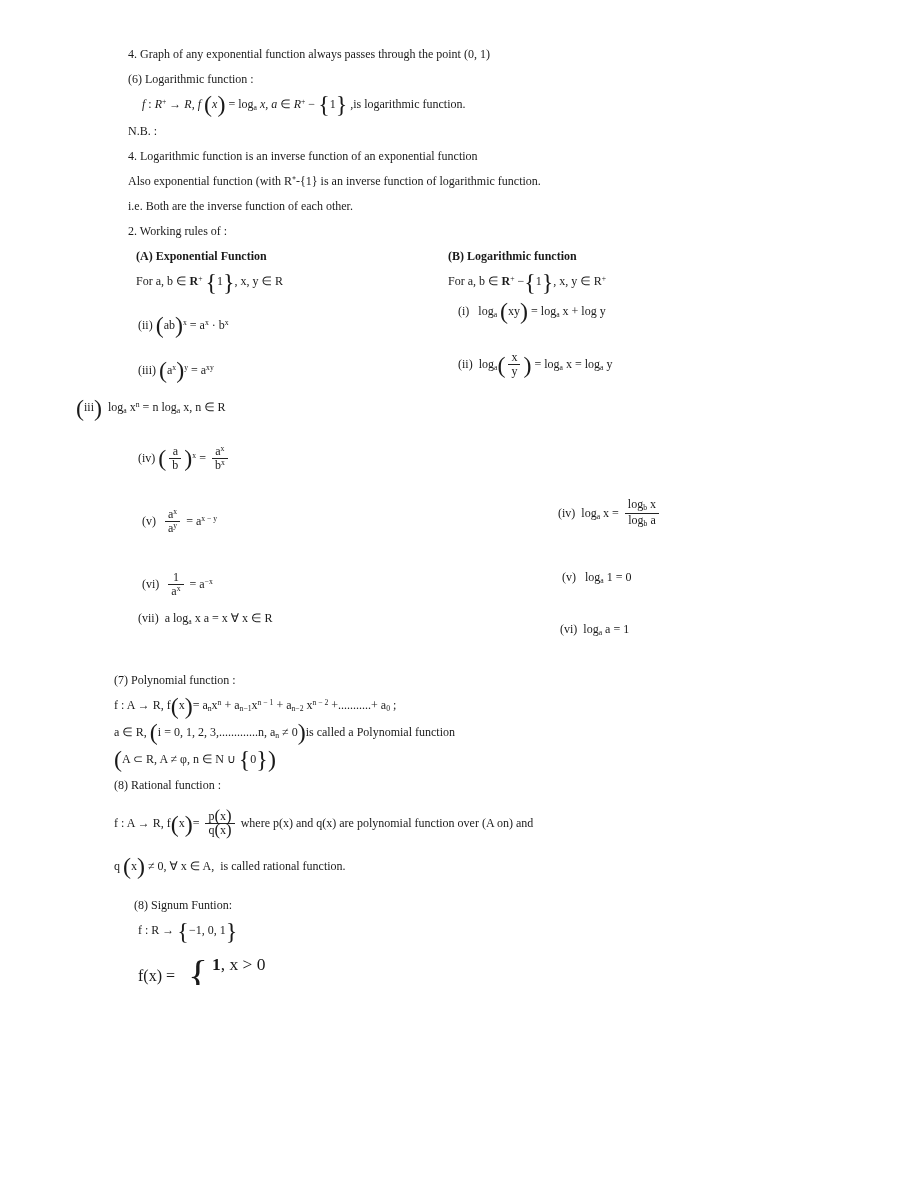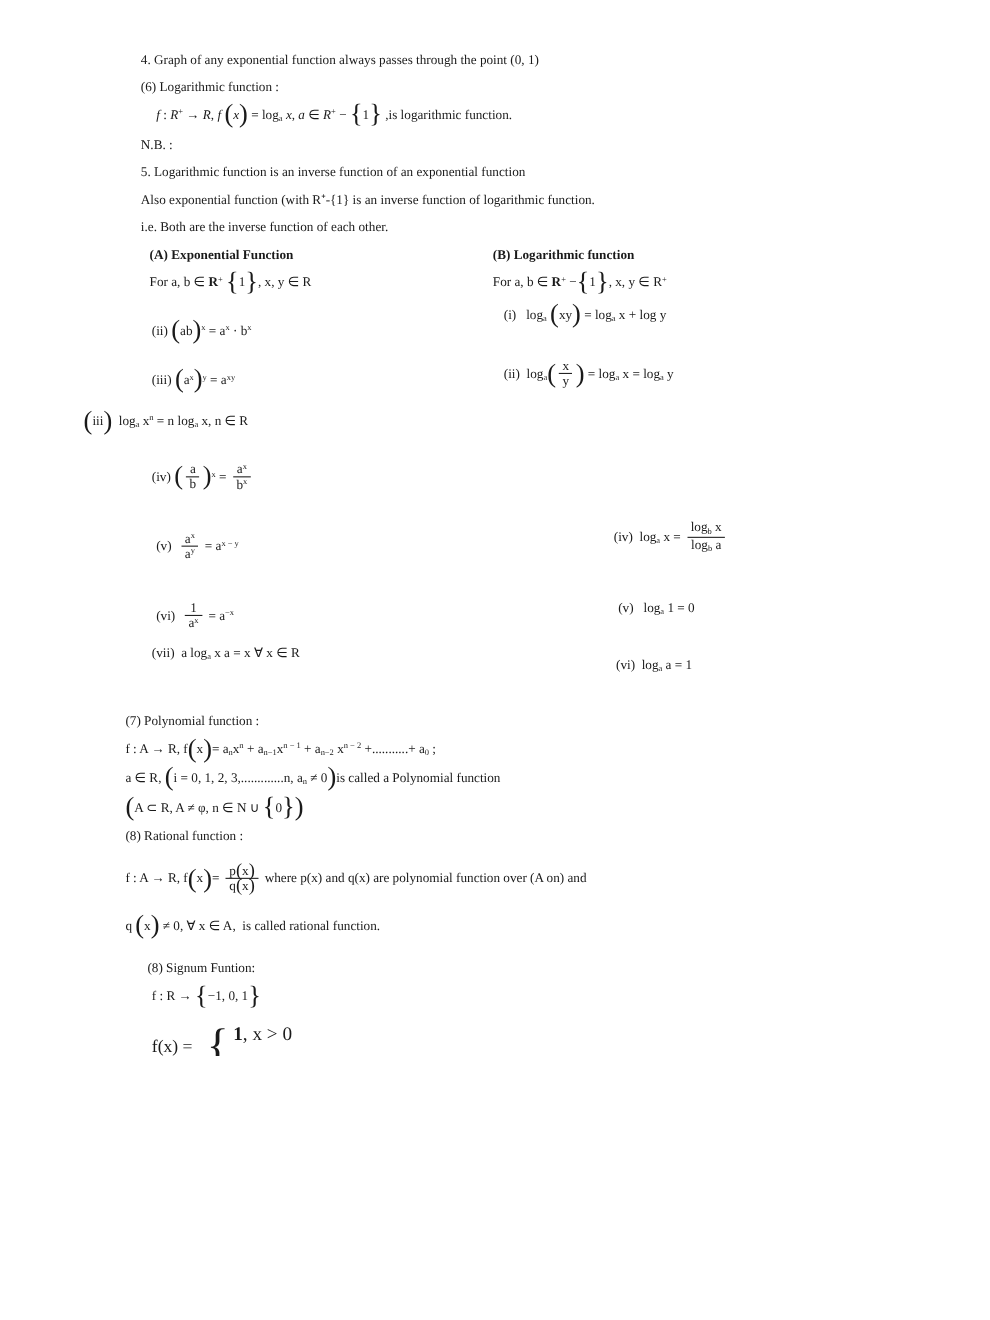--- a/index.html
+++ b/index.html
@@ -128,31 +128,34 @@
 
     <div class="line indent2">
       <span class="it">f</span> : <span class="it">R</span><sup>+</sup> <span>→</span> <span class="it">R</span>, <span class="it">f</span> <span class="paren-big">(</span><span class="it">x</span><span class="paren-big">)</span> = log<sub>a</sub> <span class="it">x</span>, <span class="it">a</span> ∈ <span class="it">R</span><sup>+</sup> − <span class="paren-big">{</span>1<span class="paren-big">}</span> ,is logarithmic function.
     </div>
 
     <div class="line indent1">
       <span>N.B. :</span>
     </div>
 
     <div class="line indent1">
-      <span>5. Logarithmic function is an inverse function of an exponential function</span>
+      <span>4. Logarithmic function is an inverse function of an exponential function</span>
     </div>
 
     <div class="line indent1">
       <span>Also exponential function (with R⁺-{1} is an inverse function of logarithmic function.</span>
     </div>
 
     <div class="line indent1">
       <span>i.e. Both are the inverse function of each other.</span>
     </div>
 
+    <div class="line indent1">
+      <span>2. Working rules of :</span>
+    </div>
 
     <div class="two-col" style="height:420px;">
 
       <div class="col-a">
         <div class="line bold" style="margin-left:8px;">(A) Exponential Function</div>
 
         <div class="line" style="margin-left:8px;">
           For a, b ∈ <span class="bold">R</span><sup>+</sup> <span class="paren-big">{</span>1<span class="paren-big">}</span>, x, y ∈ R
         </div>
 

